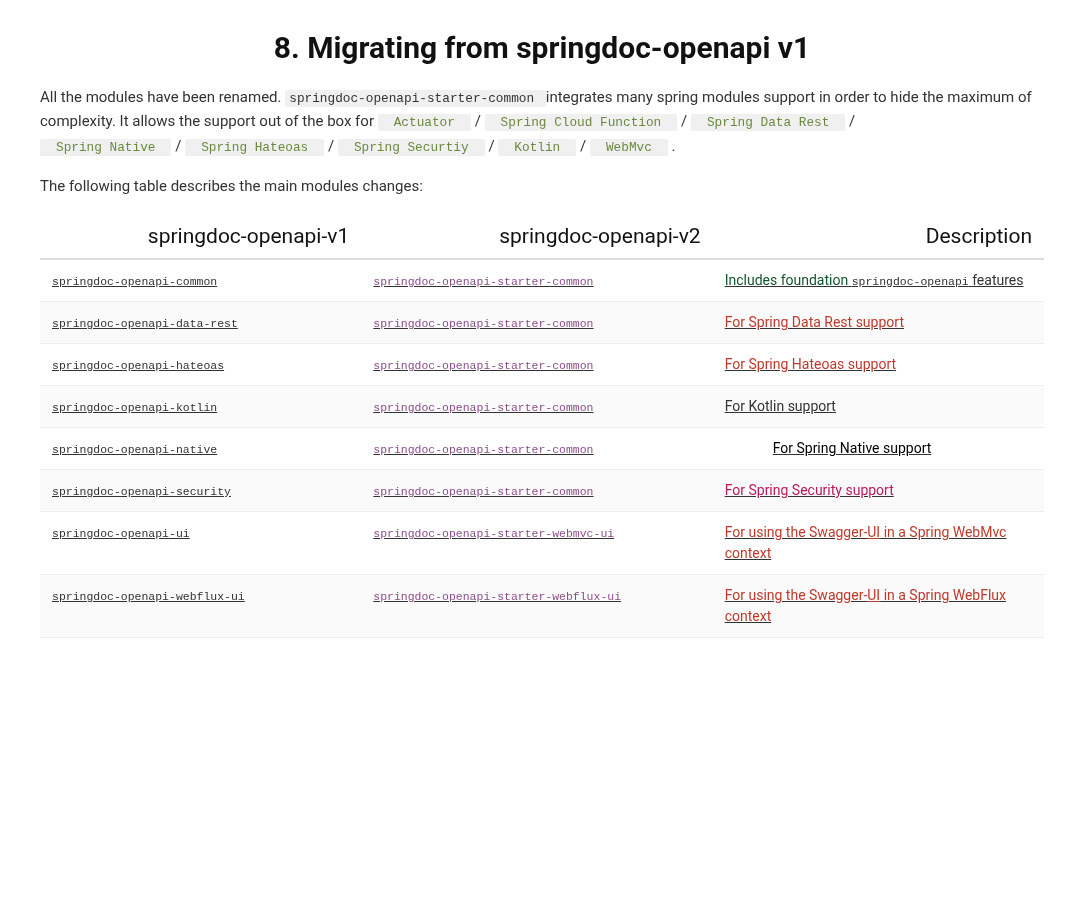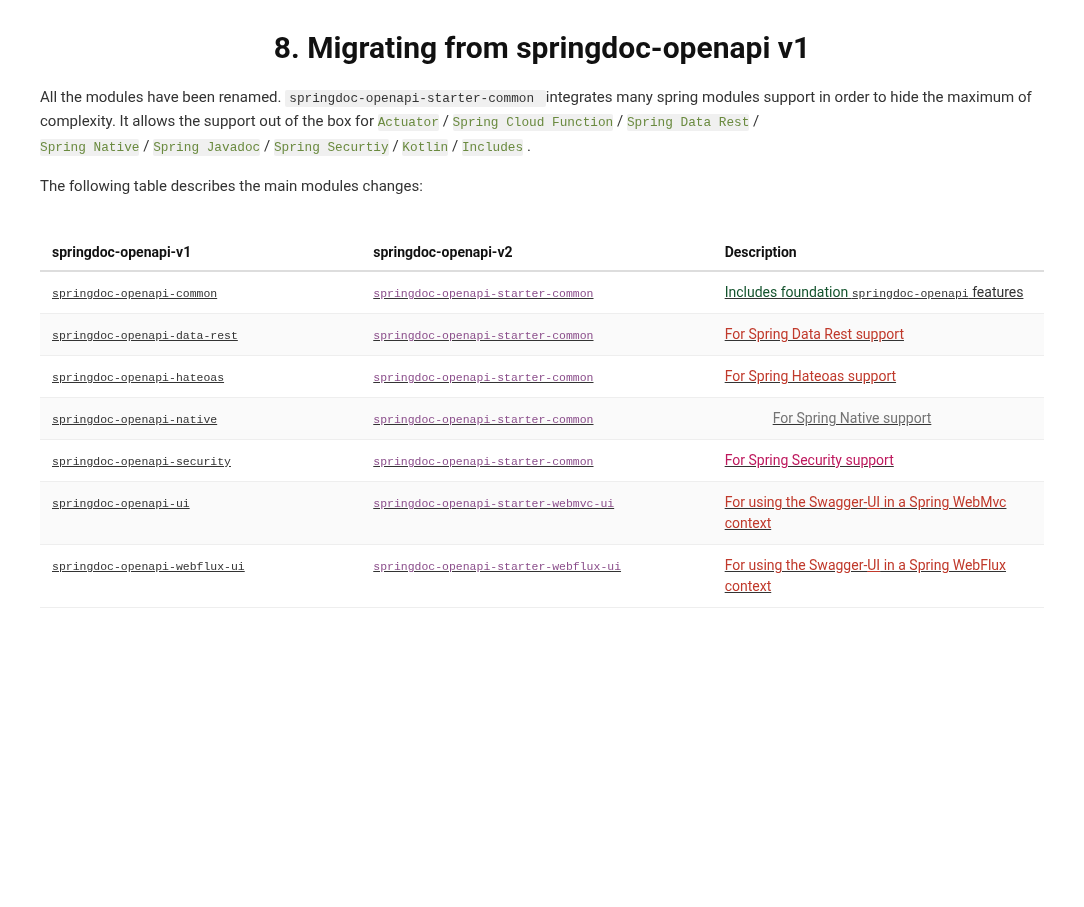--- a/index.html
+++ b/index.html
@@ -25,41 +25,41 @@
       text-align: center;
     }
 
     .intro-text {
       margin-bottom: 16px;
       line-height: 1.6;
       color: #333;
     }
 
     .description-text {
-      margin-bottom: 36px;
+      margin-bottom: 16px;
       color: #333;
       line-height: 1.6;
     }
 
     table {
       width: 100%;
       border-collapse: collapse;
       margin-top: 10px;
     }
 
     thead tr {
       border-bottom: 2px solid #ddd;
     }
 
     th {
-      text-align: left;
+      text-align: right;
       padding: 10px 12px;
-      font-weight: 700;
+      font-weight: 400;
       color: #111;
-      font-size: 14px;
+      font-size: 21px;
     }
 
     td {
       padding: 10px 12px;
       vertical-align: top;
       border-bottom: 1px solid #eee;
       font-size: 14px;
       line-height: 1.5;
       text-decoration: underline;
     }
@@ -106,21 +106,21 @@
       background: #f0f0f0;
       padding: 1px 4px;
       border-radius: 2px;
       color: #333;
     }
 
     .green-code {
       font-family: 'Courier New', Courier, monospace;
       font-size: 0.85em;
       background: #f0f0f0;
-      padding: 1px 0;
+      padding: 1px 16px;
       border-radius: 2px;
       color: #6a8a3f;
     }
   </style>
 </head>
 <body>
 
 <h1>8. Migrating from springdoc-openapi v1</h1>
 
 <p class="intro-text">
@@ -128,27 +128,27 @@
   <span class="intro-code"> springdoc-openapi-starter-common </span>
   <span> integrates many spring modules support in order to hide the maximum of complexity. It allows the support out of the box for </span>
   <span class="green-code">Actuator</span>
   <span> / </span>
   <span class="green-code">Spring Cloud Function</span>
   <span> / </span>
   <span class="green-code">Spring Data Rest</span>
   <span> / </span><br>
   <span class="green-code">Spring Native</span>
   <span> / </span>
-  <span class="green-code">Spring Javadoc</span>
+  <span class="green-code">Spring Hateoas</span>
   <span> / </span>
   <span class="green-code">Spring Securtiy</span>
   <span> / </span>
   <span class="green-code">Kotlin</span>
   <span>/ </span>
-  <span class="green-code">Includes</span>
+  <span class="green-code">WebMvc</span>
   <span>.</span>
 </p>
 
 <p class="description-text">The following table describes the main modules changes:</p>
 
 <table>
   <thead>
     <tr>
       <th class="col-v1">springdoc-openapi-v1</th>
       <th class="col-v2">springdoc-openapi-v2</th>
@@ -165,23 +165,28 @@
         <td class="col-v1"><span class="code-v1">springdoc-openapi-data-rest</span></td>
         <td class="col-v2"><span class="code-v2">springdoc-openapi-starter-common</span></td>
         <td class="col-desc"><span style="color: rgb(192, 57, 43); text-align: right;">For Spring Data Rest support</span></td>
       </tr>
       <tr>
         <td class="col-v1"><span class="code-v1">springdoc-openapi-hateoas</span></td>
         <td class="col-v2"><span class="code-v2">springdoc-openapi-starter-common</span></td>
         <td class="col-desc"><span style="color: rgb(192, 57, 43);">For Spring Hateoas support</span></td>
       </tr>
       <tr>
+        <td class="col-v1"><span class="code-v1">springdoc-openapi-kotlin</span></td>
+        <td class="col-v2"><span class="code-v2">springdoc-openapi-starter-common</span></td>
+        <td class="col-desc"><span>For Kotlin support</span></td>
+      </tr>
+      <tr>
         <td class="col-v1"><span class="code-v1">springdoc-openapi-native</span></td>
         <td class="col-v2"><span class="code-v2">springdoc-openapi-starter-common</span></td>
-        <td class="col-desc"><span style="color: #737373; padding-left: 48px;">For Spring Native support</span></td>
+        <td class="col-desc"><span style="color: #000000; padding-left: 48px;">For Spring Native support</span></td>
       </tr>
       <tr>
         <td class="col-v1"><span class="code-v1">springdoc-openapi-security</span></td>
         <td class="col-v2"><span class="code-v2">springdoc-openapi-starter-common</span></td>
         <td class="col-desc"><span style="color: #be185d;">For Spring Security support</span></td>
       </tr>
       <tr>
         <td class="col-v1"><span class="code-v1">springdoc-openapi-ui</span></td>
         <td class="col-v2"><span class="code-v2">springdoc-openapi-starter-webmvc-ui</span></td>
         <td class="col-desc"><span style="color: rgb(192, 57, 43);">For using the Swagger-</span><span style="color: rgb(192, 57, 43); text-decoration: underline; cursor: pointer;">UI</span><span style="color: rgb(192, 57, 43);"> in a Spring WebMvc context</span></td>

